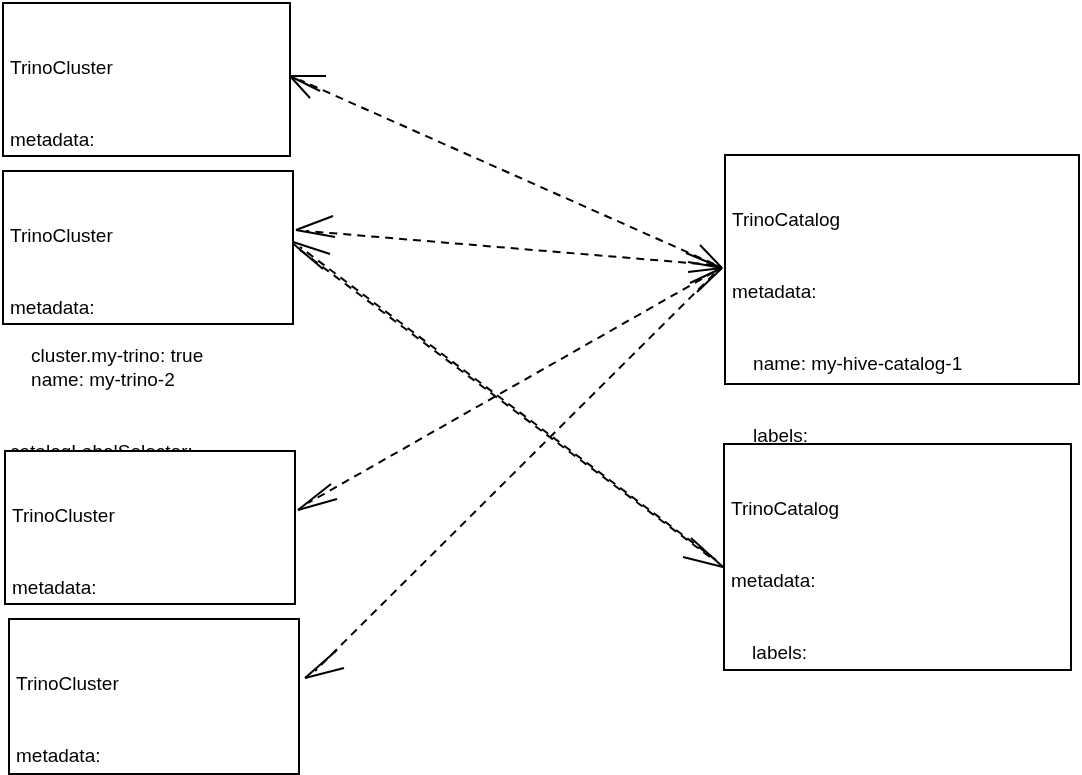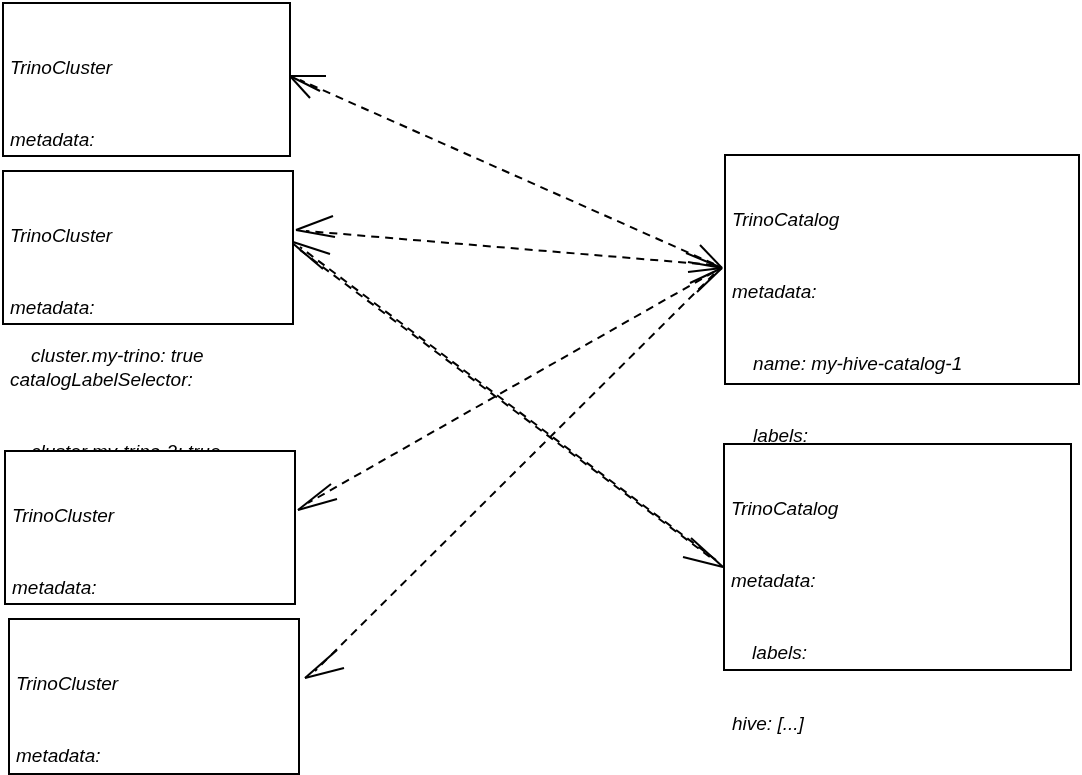--- a/index.html
+++ b/index.html
@@ -14,21 +14,20 @@
     background: #ffffff;
     overflow: hidden;
     font-family: "Liberation Sans", sans-serif;
   }
   .node {
     position: absolute;
     box-sizing: border-box;
     background: #ffffff;
     border: 2px solid #000000;
     z-index: 2;
-    font-style: italic;
   }
   .node-text {
     position: absolute;
     left: 6px;
     top: 4px;
     font-size: 19px;
     line-height: 24px;
     color: #000000;
     white-space: pre;
     letter-spacing: 0px;
@@ -120,20 +119,21 @@
       <span class="ln">    name: my-trino</span>
       <span class="ln">catalogLabelSelector:</span>
       <span class="ln">    cluster.my-trino: true</span>
     </div>
   </div>
 
   <div class="node" style="left:2px; top:170px; width:292px; height:155px;">
     <div class="node-text">
       <span class="ln">TrinoCluster</span>
       <span class="ln">metadata:</span>
+      <span class="ln">    name: my-trino-2</span>
       <span class="ln">catalogLabelSelector:</span>
       <span class="ln">    cluster.my-trino-2: true</span>
     </div>
   </div>
 
   <div class="node" style="left:4px; top:450px; width:292px; height:155px;">
     <div class="node-text">
       <span class="ln">TrinoCluster</span>
       <span class="ln">metadata:</span>
       <span class="ln">    name: my-trino-blue</span>
@@ -154,21 +154,20 @@
 
   <div class="node" style="left:724px; top:154px; width:356px; height:231px;">
     <div class="node-text">
       <span class="ln">TrinoCatalog</span>
       <span class="ln">metadata:</span>
       <span class="ln">    name: my-hive-catalog-1</span>
       <span class="ln">    labels:</span>
       <span class="ln">        cluster.my-trino: true</span>
       <span class="ln">        cluster.my-trino-2: true</span>
       <span class="ln">        env.dev: true</span>
-      <span class="ln">hive: [...]</span>
     </div>
   </div>
 
   <div class="node" style="left:723px; top:443px; width:349px; height:228px;">
     <div class="node-text">
       <span class="ln">TrinoCatalog</span>
       <span class="ln">metadata:</span>
       <span class="ln">    labels:</span>
       
       

